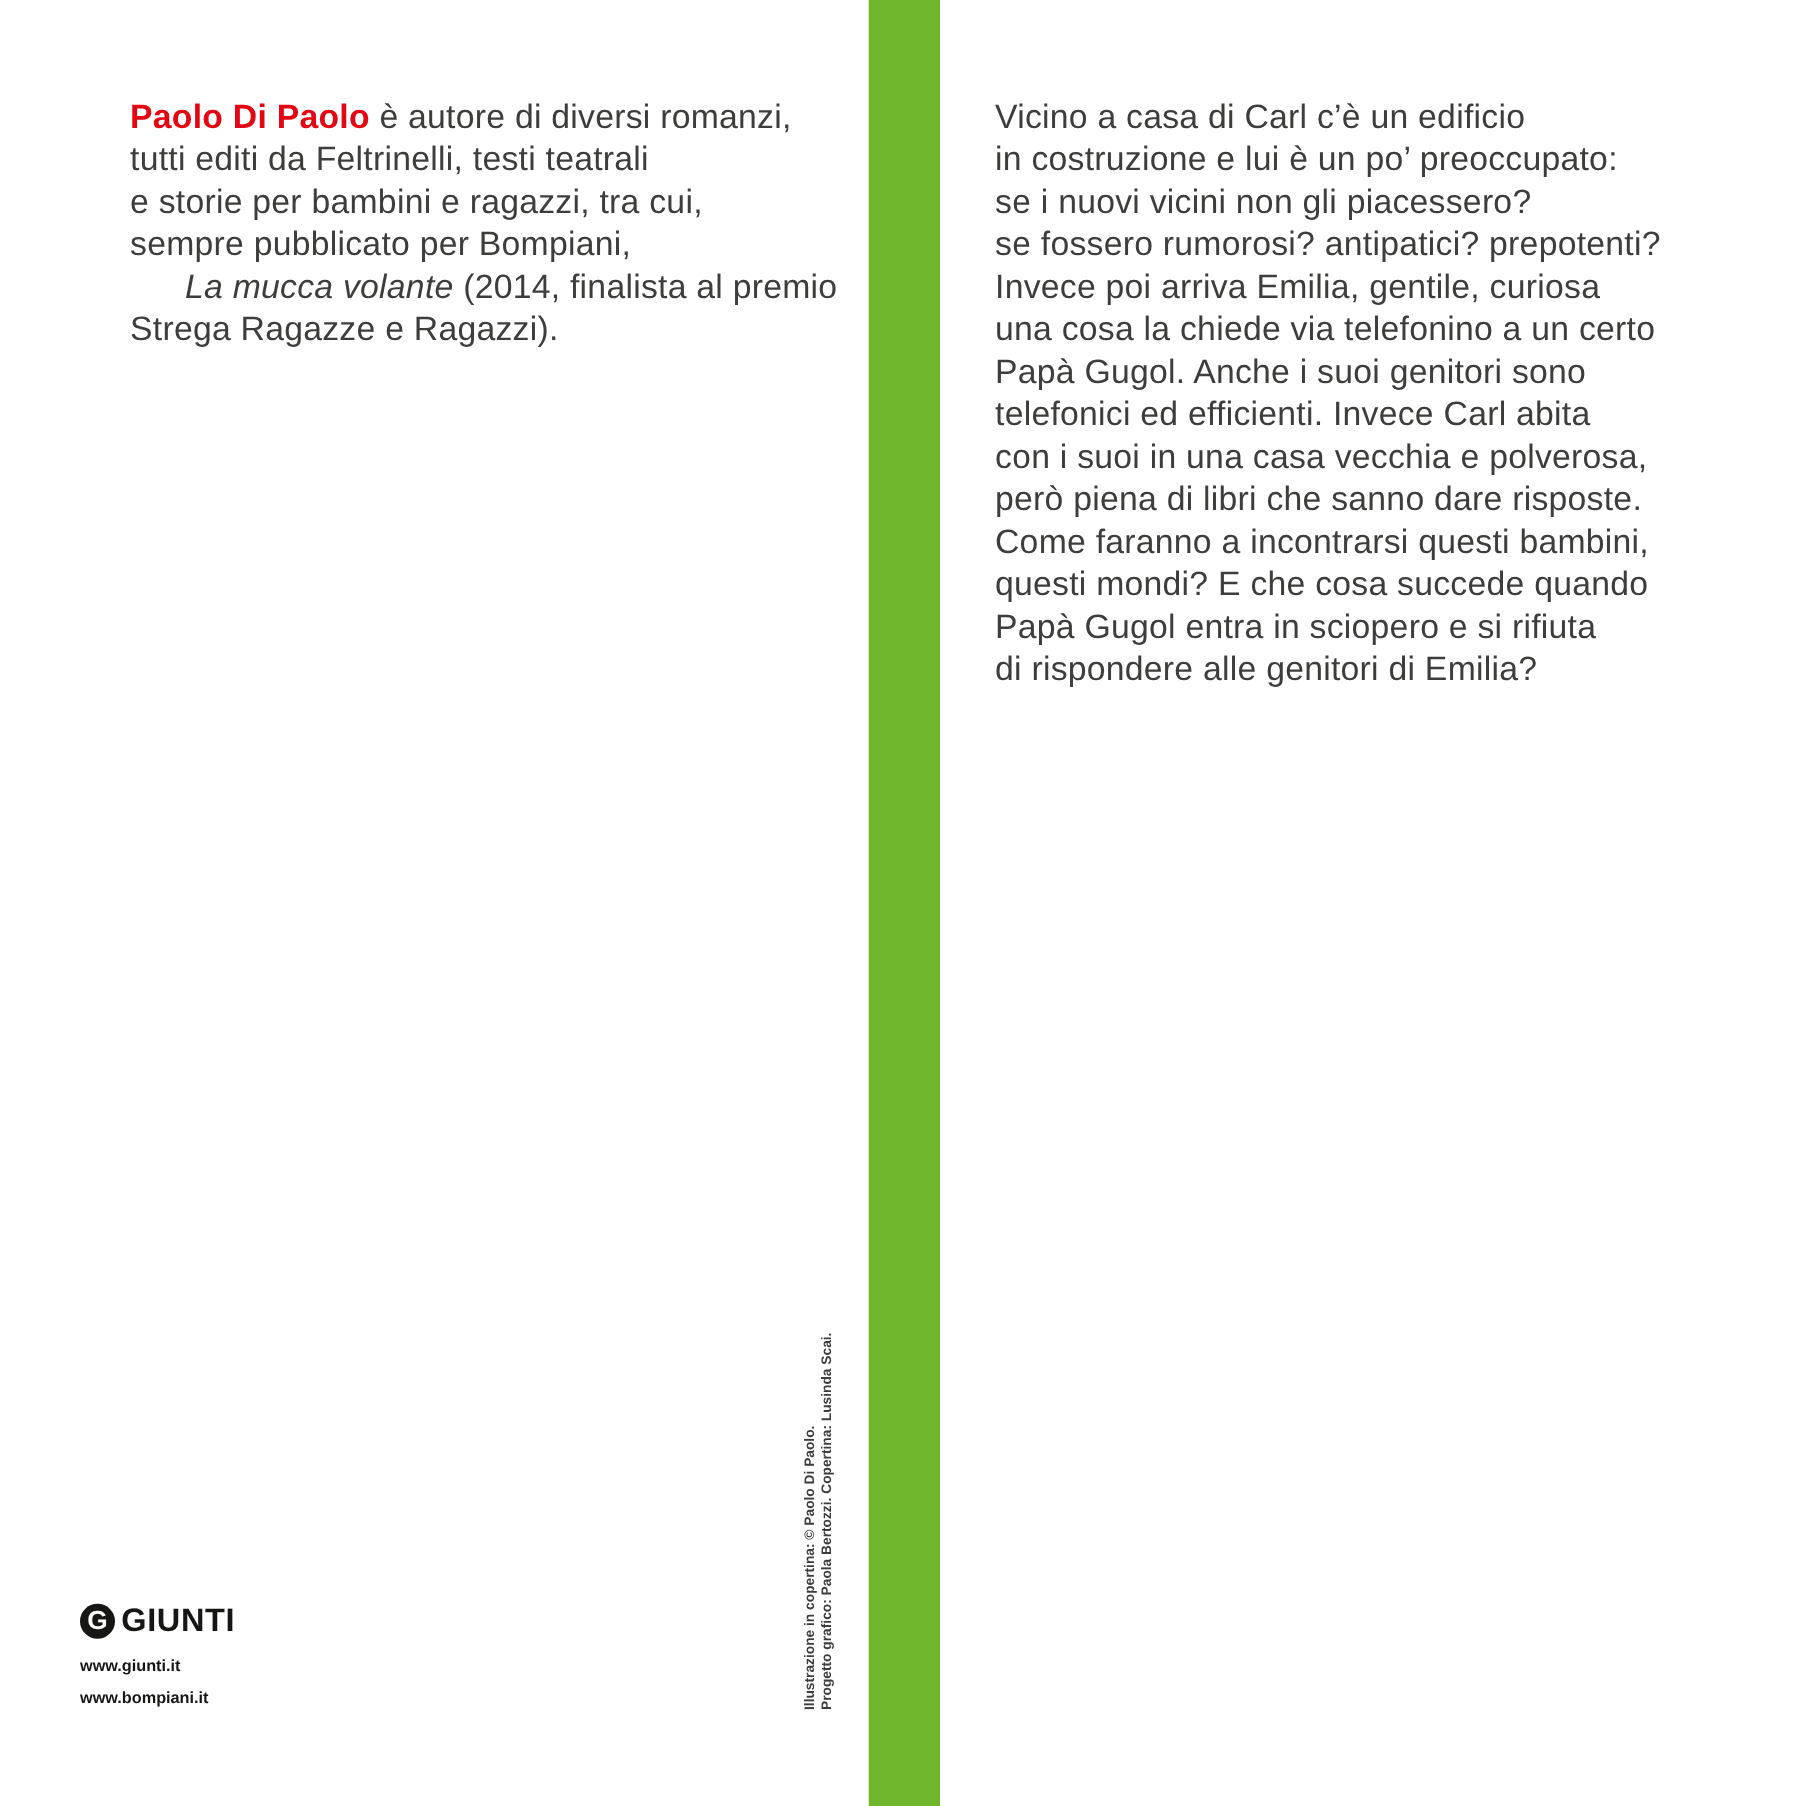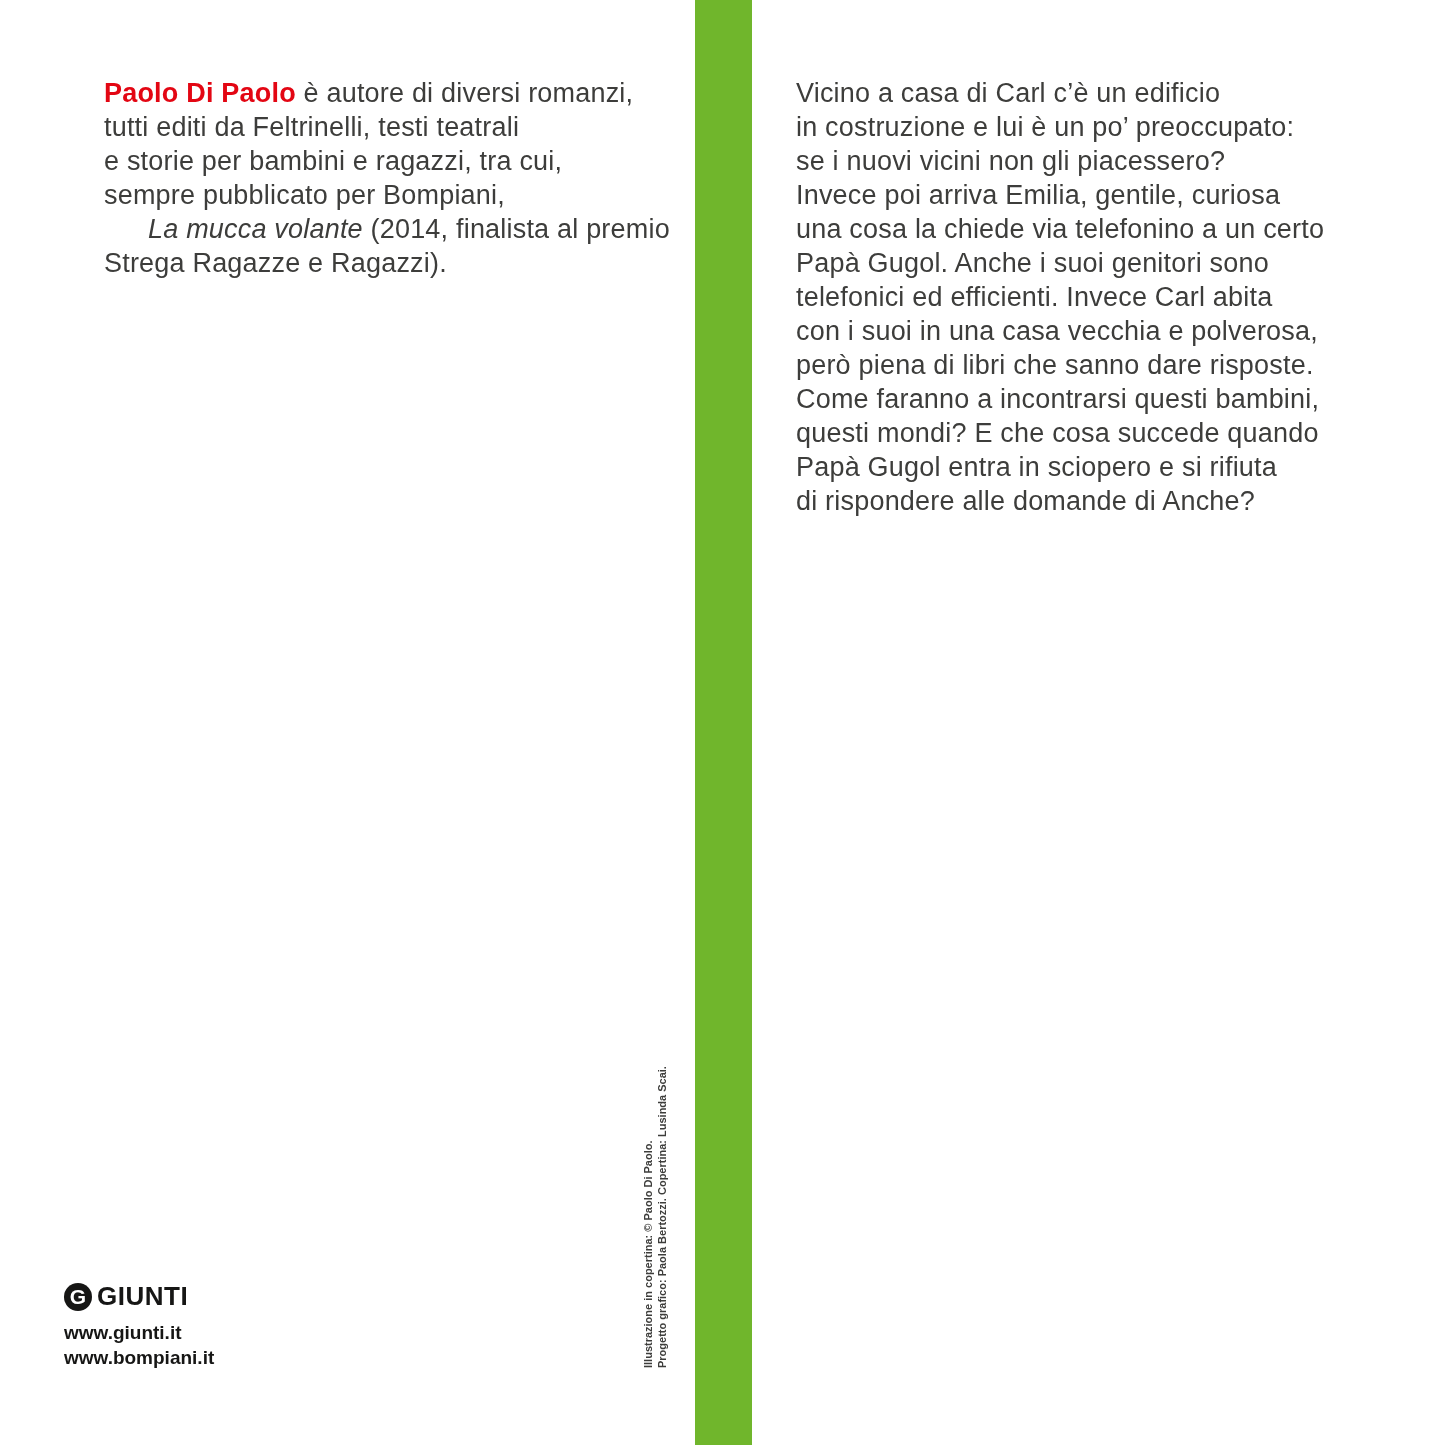--- a/index.html
+++ b/index.html
@@ -71,21 +71,21 @@
     font-size:21px;
     line-height:1;
   }
   .wordmark {
     font-size:26px;
     font-weight:700;
     letter-spacing:0.5px;
   }
   .urls {
     margin-top:8px;
-    font-size:19px;
+    font-size:13px;
     font-weight:700;
     line-height:25px;
   }
 </style>
 </head>
 <body>
 
 <div class="page">
 
   <div class="spine"></div>
@@ -99,30 +99,31 @@
         <div class="line"><span class="italic">La mucca volante</span><span> (2014, finalista al premio</span></div>
         <div class="line"><span>Strega Ragazze e Ragazzi).</span></div>
       </div>
   </section>
 
   <section class="flap right">
     <div>
         <div class="line">Vicino a casa di Carl c’è un edificio</div>
         <div class="line">in costruzione e lui è un po’ preoccupato:</div>
         <div class="line">se i nuovi vicini non gli piacessero?</div>
+        <div class="line">se fossero rumorosi? antipatici? prepotenti?</div>
         <div class="line">Invece poi arriva Emilia, gentile, curiosa</div>
         <div class="line">una cosa la chiede via telefonino a un certo</div>
         <div class="line">Papà Gugol. Anche i suoi genitori sono</div>
         <div class="line">telefonici ed efficienti. Invece Carl abita</div>
         <div class="line">con i suoi in una casa vecchia e polverosa,</div>
         <div class="line">però piena di libri che sanno dare risposte.</div>
         <div class="line">Come faranno a incontrarsi questi bambini,</div>
         <div class="line">questi mondi? E che cosa succede quando</div>
         <div class="line">Papà Gugol entra in sciopero e si rifiuta</div>
-        <div class="line">di rispondere alle domande di Anche?</div>
+        <div class="line">di rispondere alle genitori di Emilia?</div>
       </div>
   </section>
 
   <div class="credits">
     <div>Illustrazione in copertina: © Paolo Di Paolo.</div>
     <div>Progetto grafico: Paola Bertozzi. Copertina: Lusinda Scai.</div>
   </div>
 
   <div class="publisher">
     <div class="logo-row">

